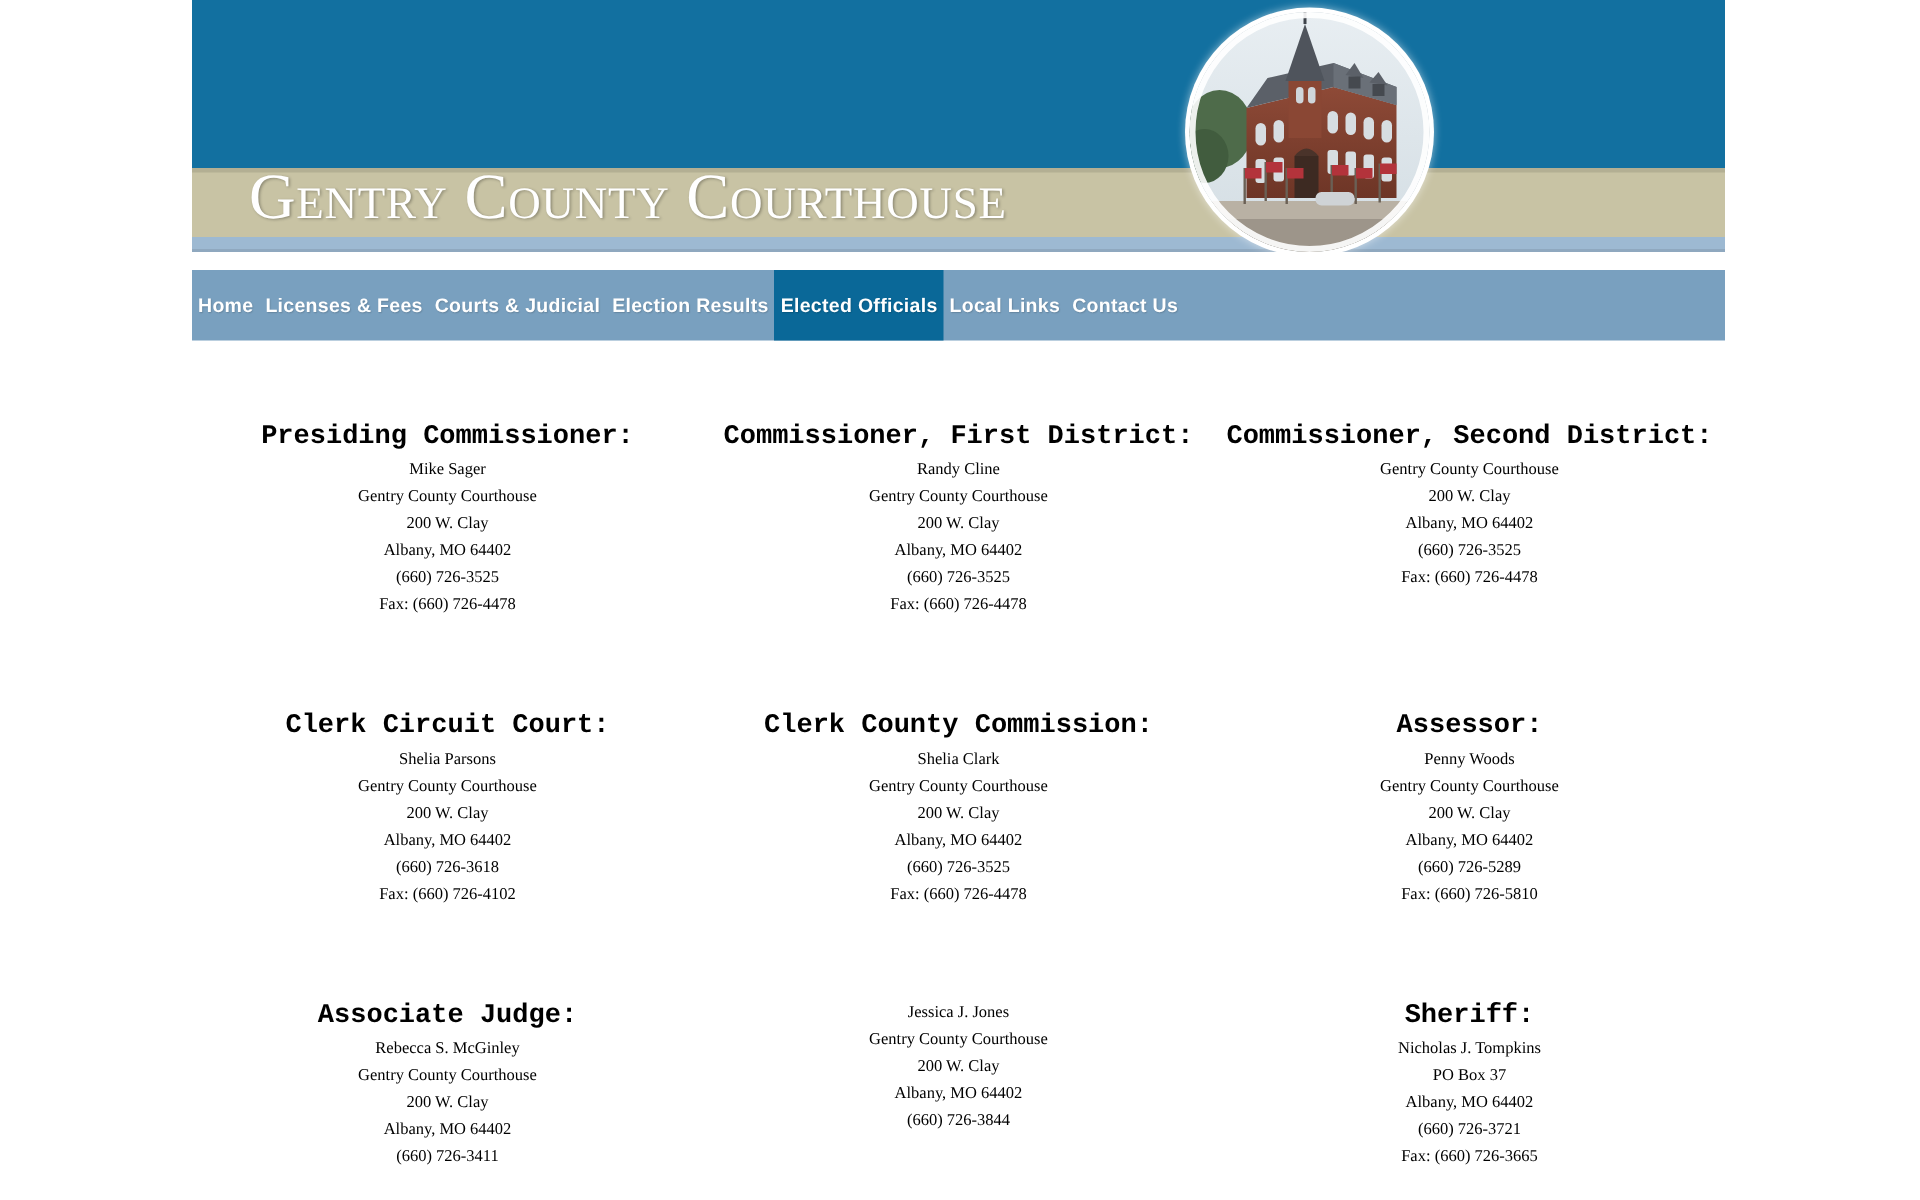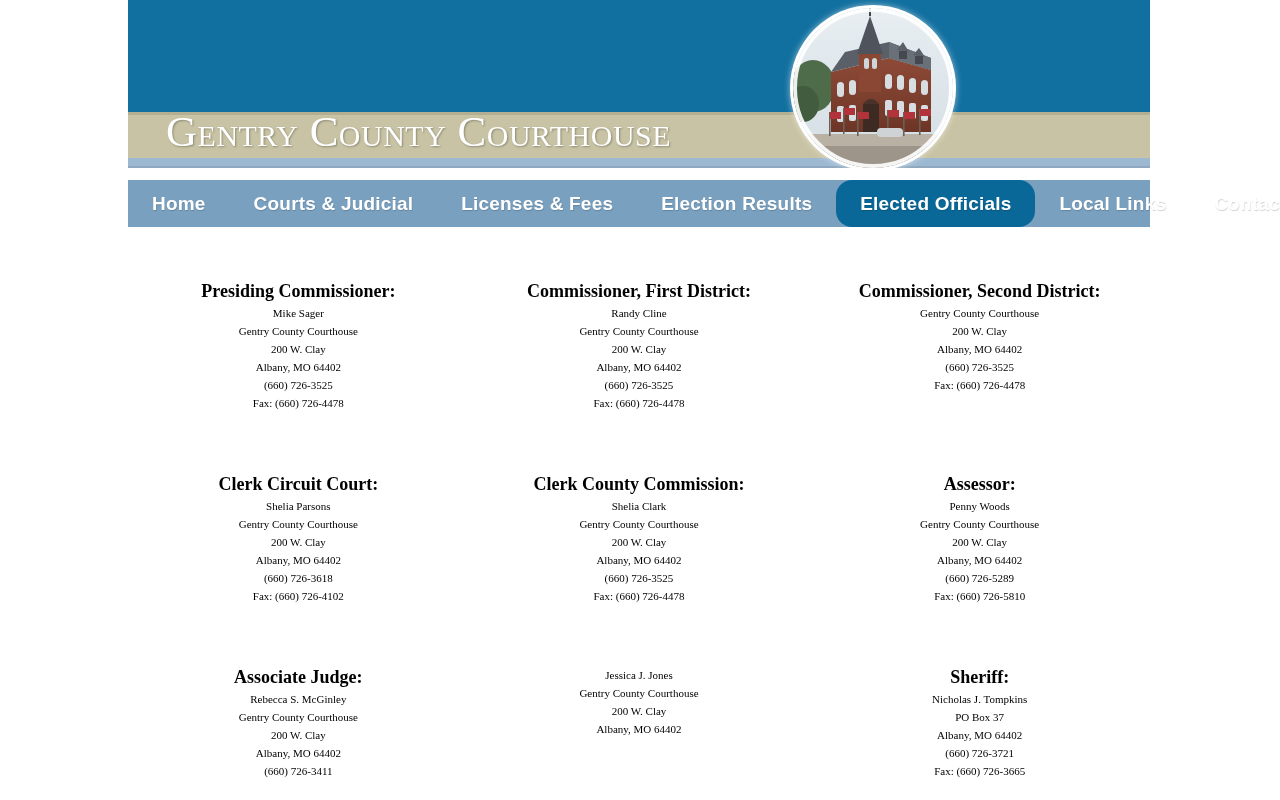--- a/index.html
+++ b/index.html
@@ -103,31 +103,30 @@
     background: #79a0bf;
     display: flex;
     align-items: stretch;
   }
   .nav-item {
     display: flex;
     align-items: center;
     justify-content: center;
     font-family: "Liberation Sans", "DejaVu Sans", sans-serif;
     font-weight: bold;
-    font-size: 19px;
+    font-size: 13px;
     color: #ffffff;
     letter-spacing: 0.2px;
     white-space: nowrap;
-    padding: 0 24px;
+    padding: 0 4px;
     cursor: pointer;
     text-shadow: 0.5px 0.5px 1px rgba(0,0,0,0.18);
   }
   .nav-item.active {
     background: #0a6898;
-    border-radius: 16px;
   }
 
   
   .content {
     position: absolute;
     left: 128px;
     top: 227px;
     width: 1022px;
     height: 573px;
   }
@@ -140,20 +139,21 @@
   .official {
     text-align: center;
     font-family: "Liberation Serif", "DejaVu Serif", serif;
     color: #000000;
   }
   .official-title {
     font-size: 18px;
     font-weight: bold;
     line-height: 22px;
     margin-bottom: 2px;
+    font-family: Liberation Mono, monospace;
   }
   .official-line {
     font-size: 11px;
     line-height: 18px;
   }
 </style>
 </head>
 <body>
 
 <div class="page">
@@ -244,24 +244,24 @@
       </g>
       <circle cx="80" cy="80" r="78" fill="none" stroke="#ffffff" stroke-width="4" opacity="0.9"></circle>
     </svg>
   </div>
 
   <nav class="nav" id="nav-root">
       <div class="nav-item">
         <span>Home</span>
       </div>
       <div class="nav-item">
+        <span>Licenses &amp; Fees</span>
+      </div>
+      <div class="nav-item">
         <span>Courts &amp; Judicial</span>
-      </div>
-      <div class="nav-item">
-        <span>Licenses &amp; Fees</span>
       </div>
       <div class="nav-item">
         <span>Election Results</span>
       </div>
       <div class="nav-item active">
         <span>Elected Officials</span>
       </div>
       <div class="nav-item">
         <span>Local Links</span>
       </div>
@@ -331,20 +331,21 @@
           <div class="official-line">Gentry County Courthouse</div>
           <div class="official-line">200 W. Clay</div>
           <div class="official-line">Albany, MO 64402</div>
           <div class="official-line">(660) 726-3411</div>
         </div>
         <div class="official">
           <div class="official-line">Jessica J. Jones</div>
           <div class="official-line">Gentry County Courthouse</div>
           <div class="official-line">200 W. Clay</div>
           <div class="official-line">Albany, MO 64402</div>
+          <div class="official-line">(660) 726-3844</div>
         </div>
         <div class="official">
           <div class="official-title">Sheriff:</div>
           <div class="official-line">Nicholas J. Tompkins</div>
           <div class="official-line">PO Box 37</div>
           <div class="official-line">Albany, MO 64402</div>
           <div class="official-line">(660) 726-3721</div>
           <div class="official-line">Fax: (660) 726-3665</div>
         </div>
       </div>

